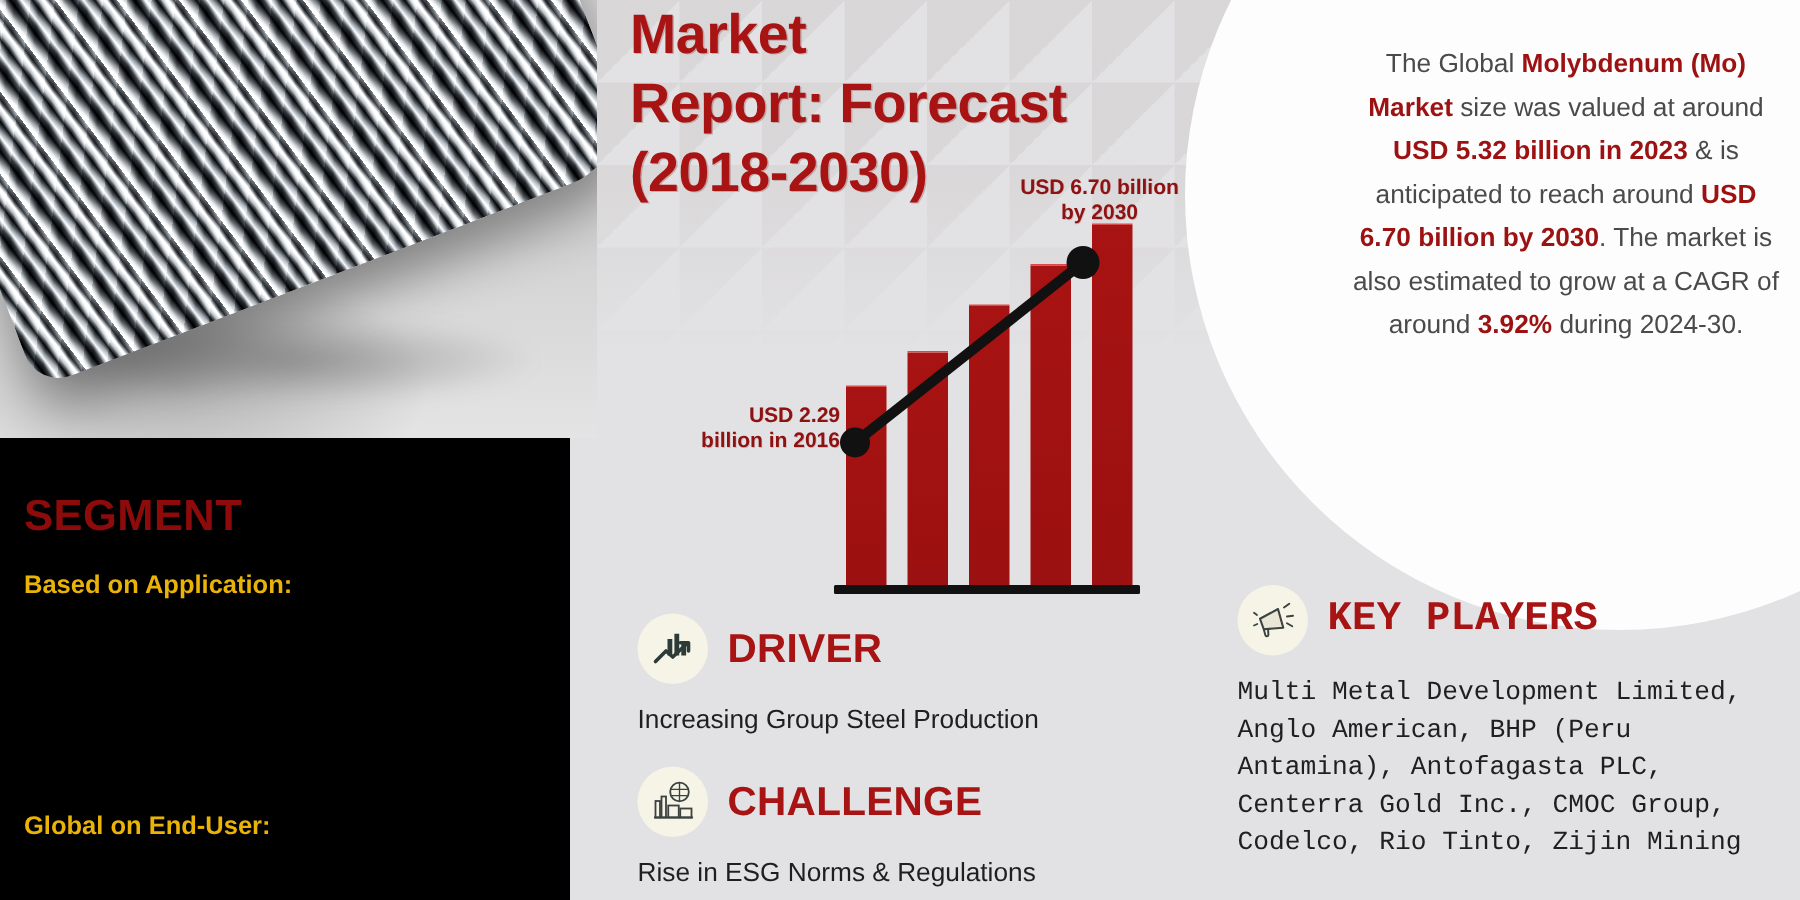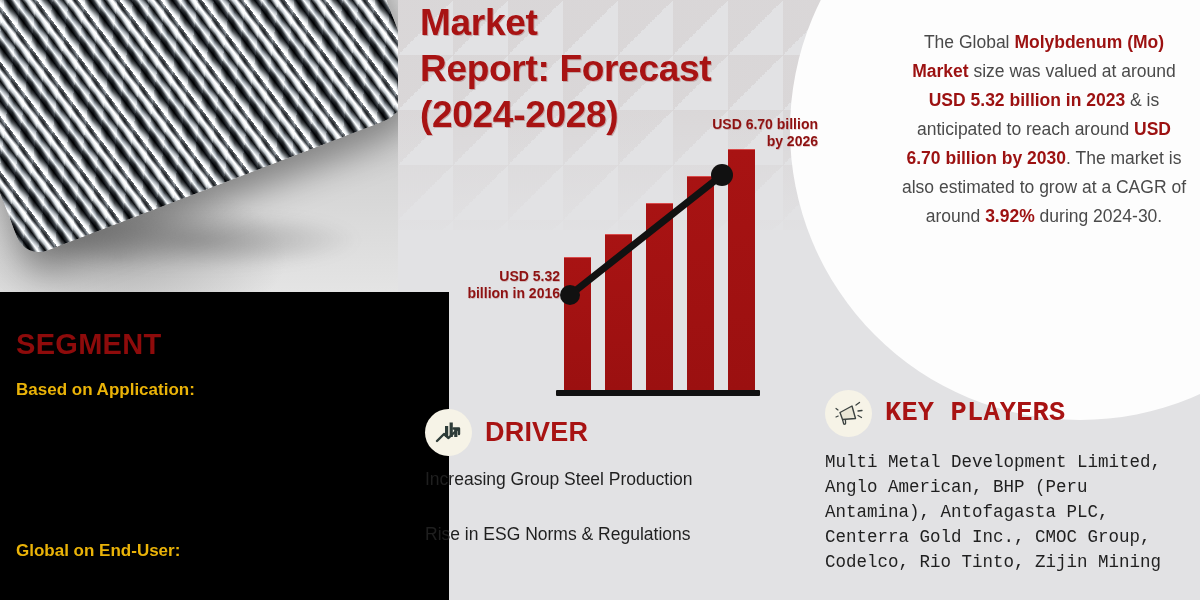--- a/index.html
+++ b/index.html
@@ -99,21 +99,21 @@
     width: 330px; height: 60px;
     background: radial-gradient(ellipse at center, rgba(90,90,90,.5), rgba(90,90,90,0) 70%);
     filter: blur(6px);
   }
 
   
   .segment-panel {
     position: absolute;
     left: 0;
     top: 292px;
-    width: 449px;
+    width: 380px;
     height: 308px;
     background: #000000;
     padding: 38px 12px 0 16px;
     box-sizing: border-box;
   }
   .segment-title {
     color: #8e0b0b;
     font-size: 29px;
     font-weight: bold;
     letter-spacing: .3px;
@@ -179,21 +179,21 @@
     left: 0; top: 0;
     width: 400px; height: 285px;
     pointer-events: none;
   }
   .chart-label {
     position: absolute;
     color: #8e1212;
     font-size: 14px;
     font-weight: bold;
     line-height: 17px;
-    text-align: right;
+    text-align: center;
     text-shadow: .5px .5px 0 rgba(140,20,20,.2);
   }
   .chart-label.start { left: 12px; top: 150px; width: 128px; text-align: right; }
   .chart-label.end   { left: 228px; top: -2px; width: 170px; }
 
   
   .info-block { position: absolute; }
   .info-head {
     display: flex;
     align-items: center;
@@ -257,33 +257,33 @@
 
   <div class="segment-panel">
     <div class="segment-title">SEGMENT</div>
     <div class="segment-sub">Based on Application:</div>
     <div class="segment-sub second">Global on End-User:</div>
   </div>
 
   <div class="headline">
     <div>Molybdenum (Mo) Market</div>
     <div>Report: Forecast</div>
-    <div>(2024-2028)</div>
+    <div>(2018-2030)</div>
   </div>
 
   <div class="chart">
 
     <div class="chart-label start">
-      <div>USD 5.32</div>
+      <div>USD 2.29</div>
       <div>billion in 2016</div>
     </div>
 
     <div class="chart-label end">
       <div>USD 6.70 billion</div>
-      <div>by 2026</div>
+      <div>by 2030</div>
     </div>
 
     <div class="bars" id="bars">
         <div class="bar" title="2023: 5.32" style="height: 132px; left: 0px; background: linear-gradient(rgb(168, 19, 19) 0%, rgb(155, 16, 16) 100%);"></div>
         <div class="bar" title="2024: 5.62" style="height: 155px; left: 41px; background: linear-gradient(rgb(168, 19, 19) 0%, rgb(155, 16, 16) 100%);"></div>
         <div class="bar" title="2026: 6" style="height: 186px; left: 82px; background: linear-gradient(rgb(168, 19, 19) 0%, rgb(155, 16, 16) 100%);"></div>
         <div class="bar" title="2028: 6.35" style="height: 213px; left: 123px; background: linear-gradient(rgb(168, 19, 19) 0%, rgb(155, 16, 16) 100%);"></div>
         <div class="bar" title="2030: 6.7" style="height: 240px; left: 164px; background: linear-gradient(rgb(168, 19, 19) 0%, rgb(155, 16, 16) 100%);"></div>
       </div>
     <div class="axis"></div>
@@ -305,20 +305,34 @@
           <path d="M3 23 L10 16 L14.5 20 L24 11" stroke="#2d3b38" stroke-width="2.4" fill="none" stroke-linecap="round" stroke-linejoin="round"></path>
           <path d="M19.5 10.5 L25 10.5 L25 16" stroke="#2d3b38" stroke-width="2.4" fill="none" stroke-linecap="round" stroke-linejoin="round"></path>
         </svg>
       </span>
       <span class="info-title">DRIVER</span>
     </div>
     <div class="info-body">Increasing Group Steel Production</div>
   </div>
 
   <div class="info-block challenge-block">
+    <div class="info-head">
+      <span class="icon-circle">
+        <svg width="30" height="30" viewBox="0 0 30 30">
+          <circle cx="19" cy="8" r="6.2" stroke="#3b4240" stroke-width="1.2" fill="none"></circle>
+          <path d="M13.2 6.2 H24.8 M14 10.4 H24.2 M19 1.8 V14.2" stroke="#3b4240" stroke-width="0.9" fill="none"></path>
+          <rect x="3" y="14" width="3" height="11" fill="none" stroke="#3b4240" stroke-width="1.2"></rect>
+          <rect x="7" y="11" width="3" height="14" fill="none" stroke="#3b4240" stroke-width="1.2"></rect>
+          <rect x="11.5" y="17" width="7" height="8" fill="none" stroke="#3b4240" stroke-width="1.2"></rect>
+          <rect x="19.5" y="19" width="7.5" height="6" fill="none" stroke="#3b4240" stroke-width="1.2"></rect>
+          <path d="M2 25 H28" stroke="#3b4240" stroke-width="1.3"></path>
+        </svg>
+      </span>
+      <span class="info-title">CHALLENGE</span>
+    </div>
     <div class="info-body">Rise in ESG Norms &amp; Regulations</div>
   </div>
 
   <div class="info-block players-block">
     <div class="info-head">
       <span class="icon-circle">
         <svg width="30" height="30" viewBox="0 0 30 30">
           <path d="M6 13.5 L18 7 L21.5 19.5 L8.5 20.5 Z" fill="#e9e6d6" stroke="#3b4240" stroke-width="1.4" stroke-linejoin="round"></path>
           <path d="M8.5 20.5 L9.6 24.5 C9.9 25.6 11.6 25.4 11.6 24.2 L11.4 20.9" fill="none" stroke="#3b4240" stroke-width="1.3"></path>
           <path d="M22 6 L25.5 3.5 M24 12 L28 11.5 M24 16.5 L27.5 18.5" stroke="#3b4240" stroke-width="1.3" stroke-linecap="round"></path>

